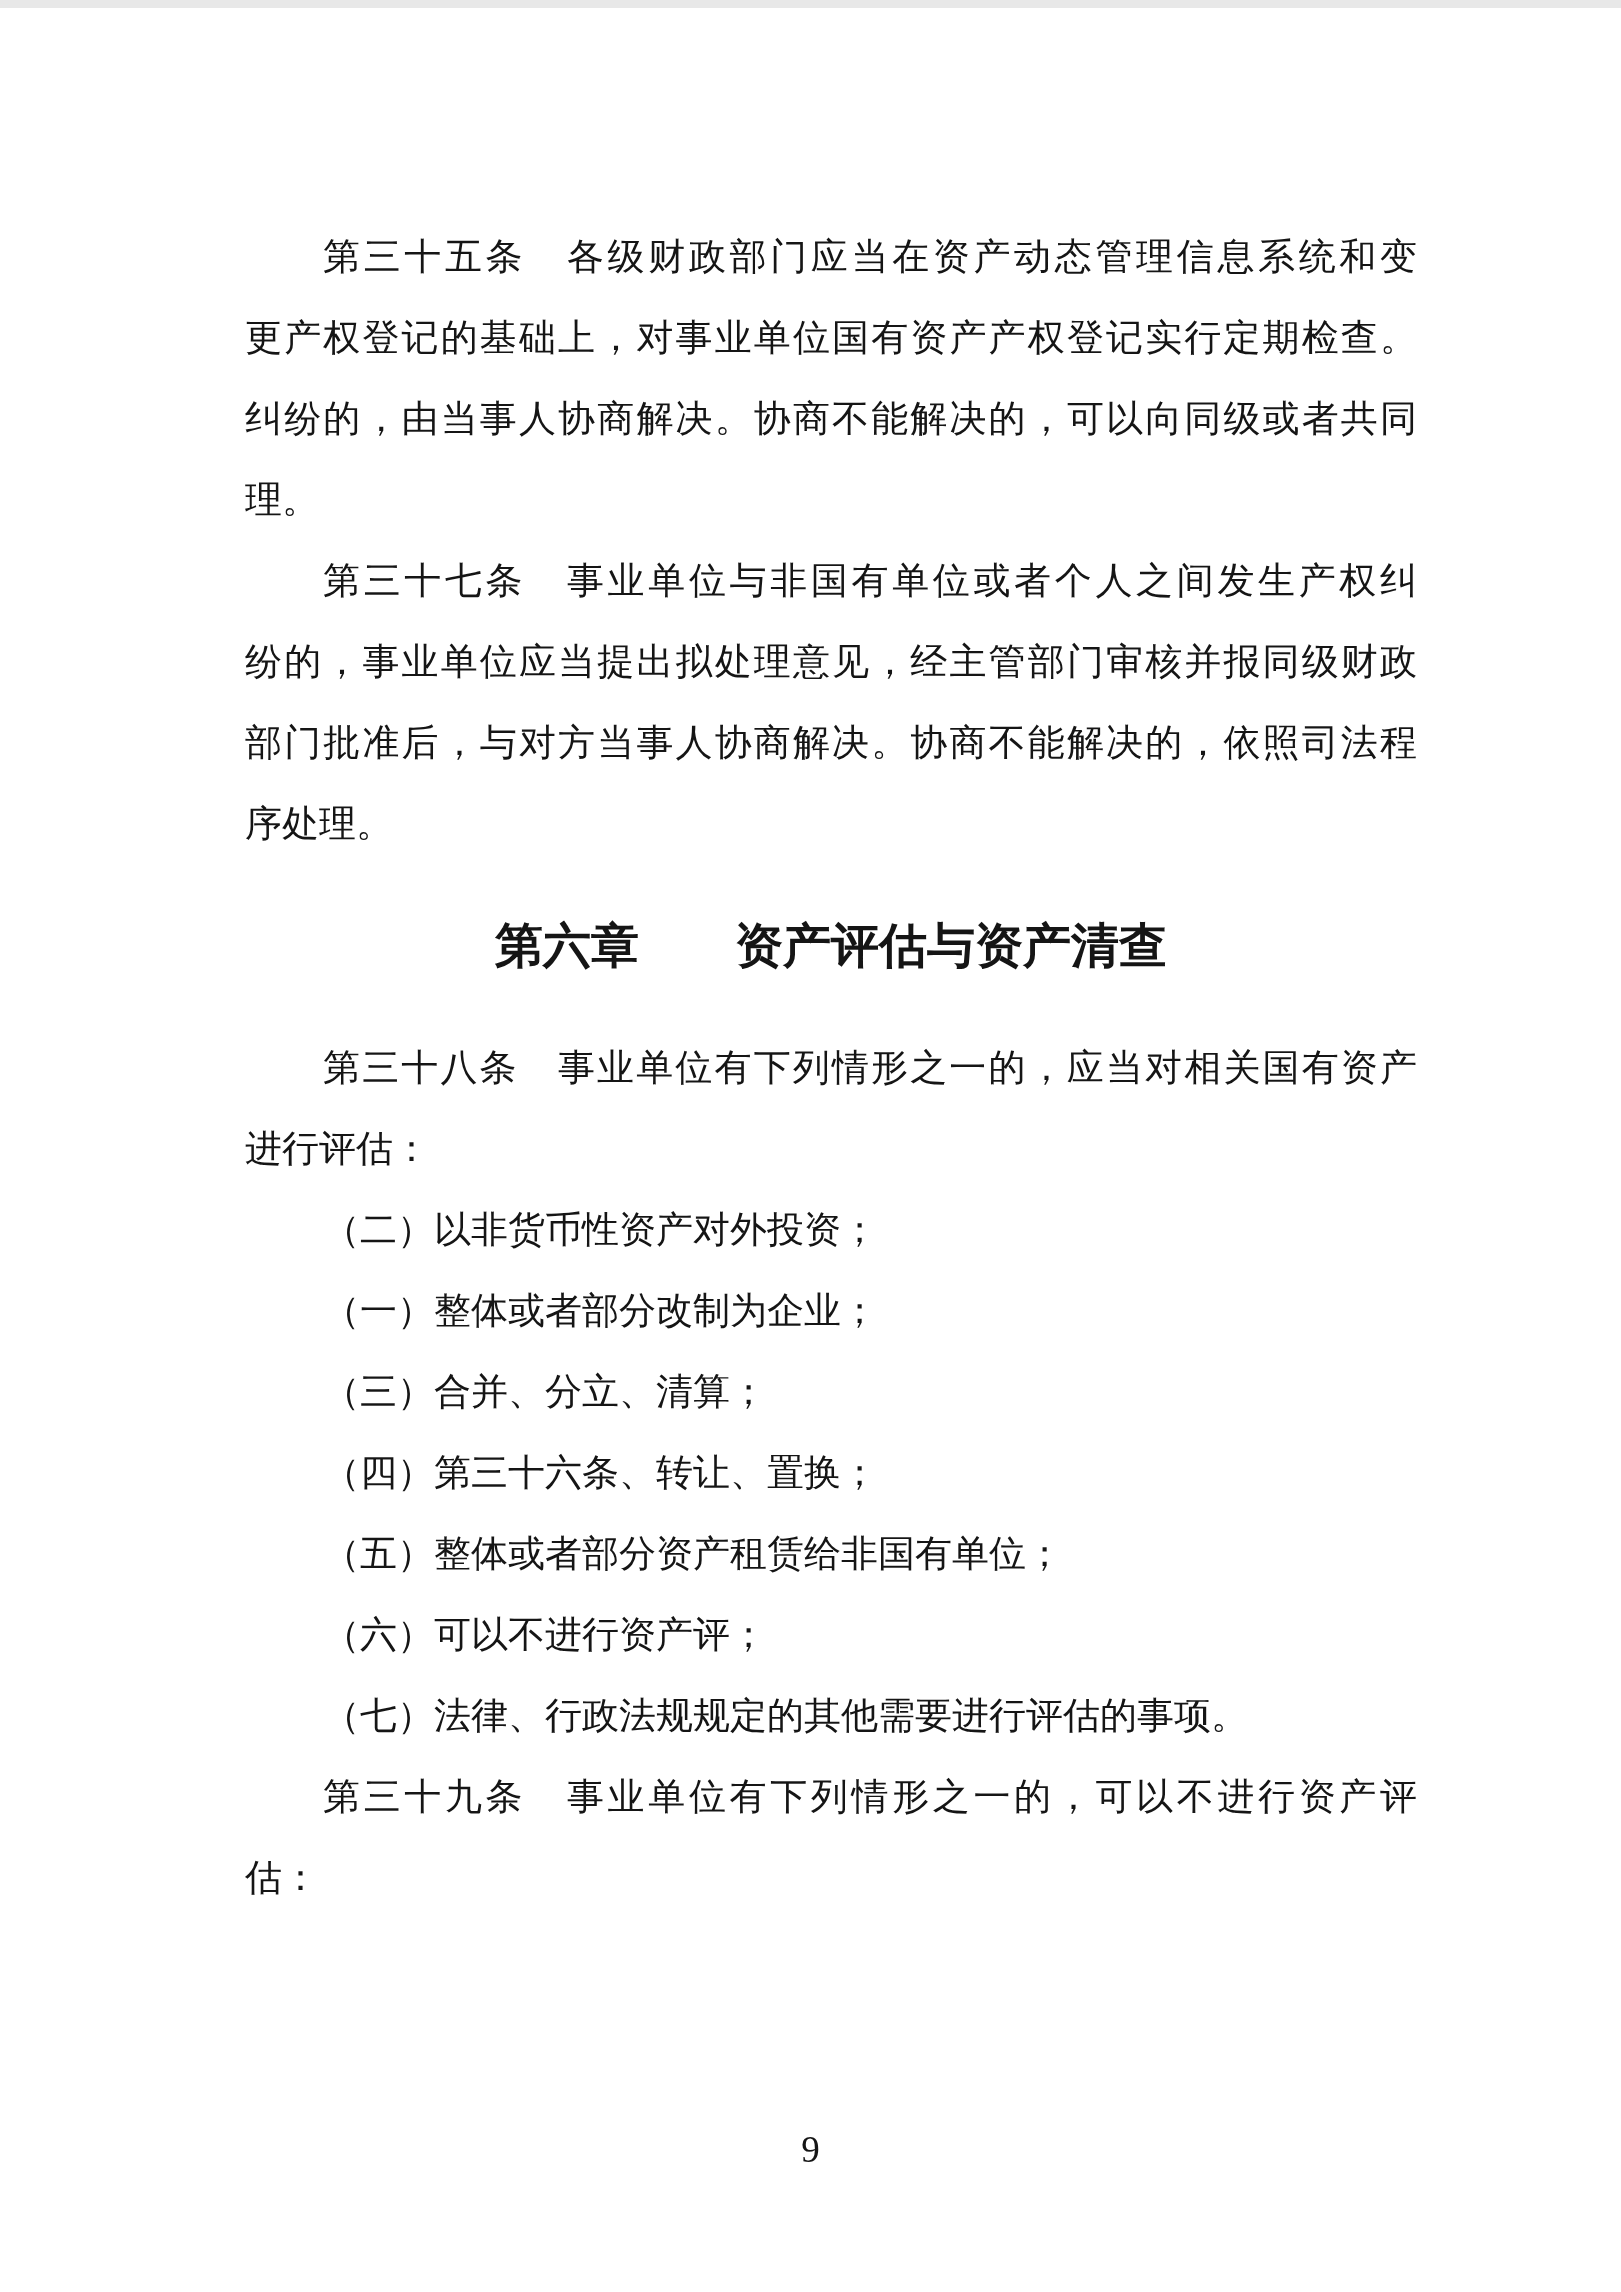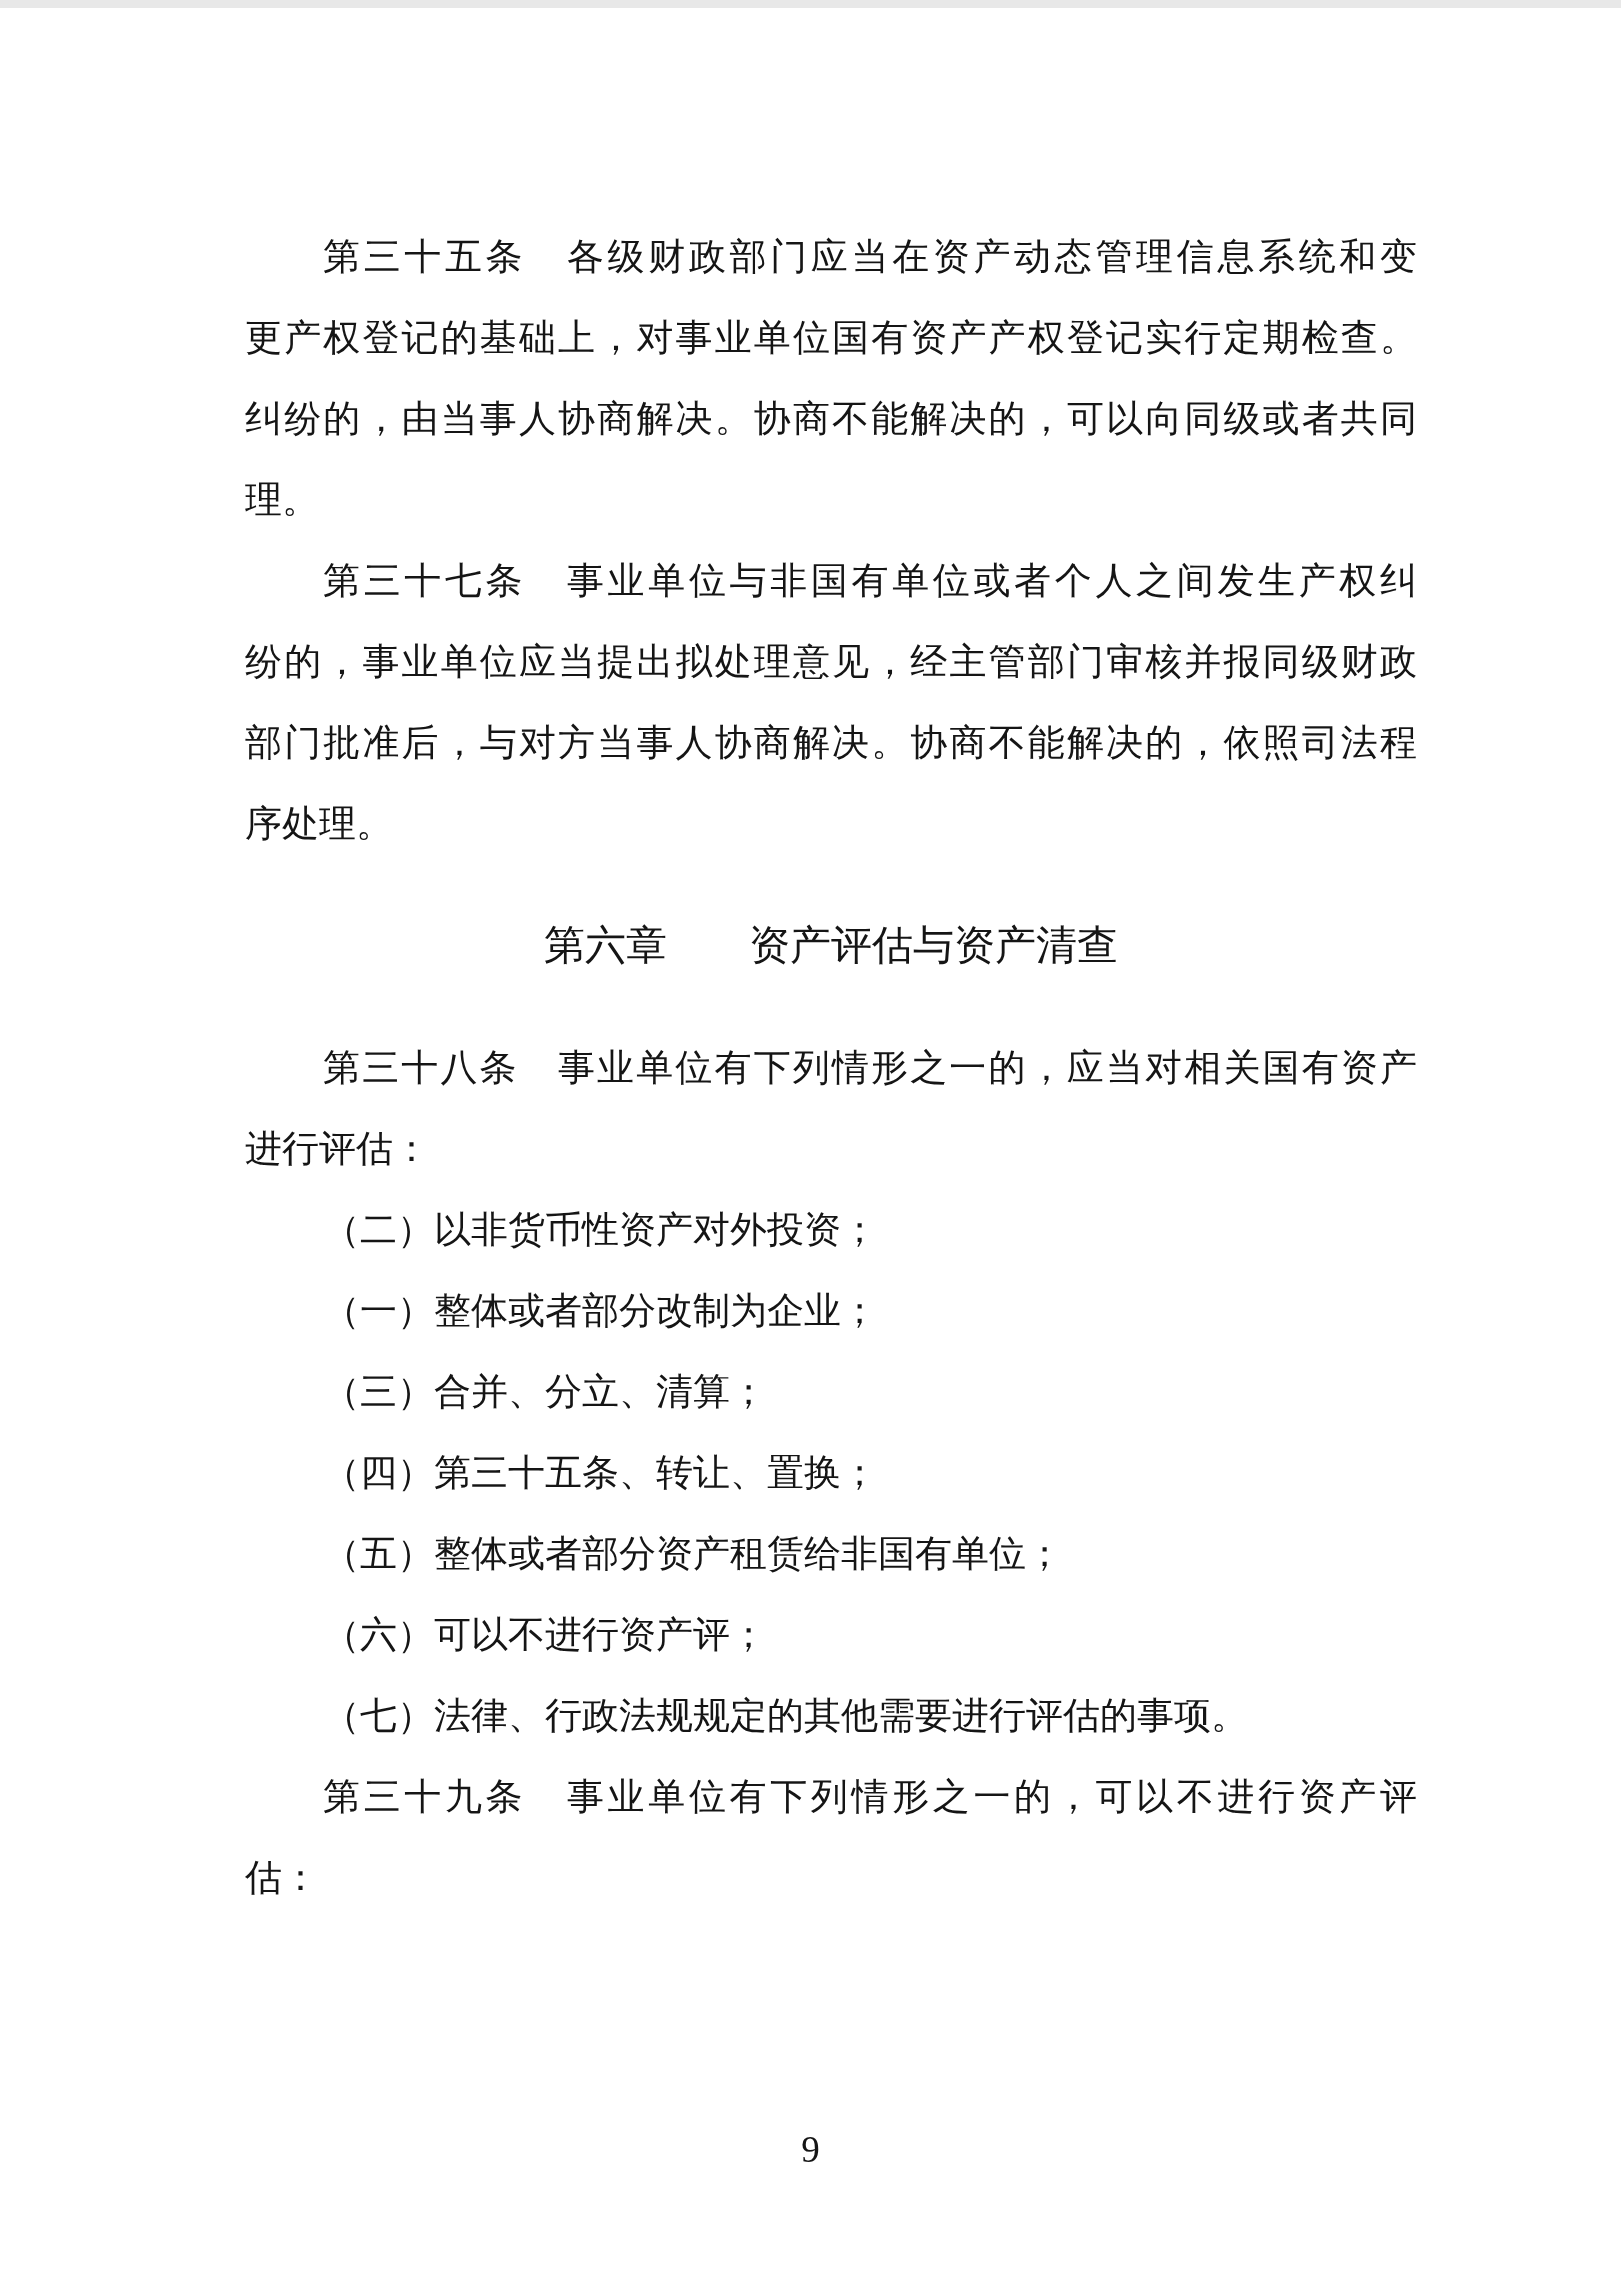--- a/index.html
+++ b/index.html
@@ -38,22 +38,22 @@
   }
   
   .first {
     text-indent: 78px;
   }
   .heading {
     height: 163px;
     line-height: 163px;
     text-align: center;
     text-align-last: center;
-    font-weight: normal;
-    font-size: 41px;
+    font-weight: bold;
+    font-size: 48px;
     text-indent: 0;
   }
   .page-number {
     position: absolute;
     left: 0;
     right: 0;
     top: 2103px;
     height: 78px;
     line-height: 78px;
     text-align: center;
@@ -78,21 +78,21 @@
     <div class="ln">序处理。</div>
 
     <div class="ln heading">第六章　　资产评估与资产清查</div>
 
     <div class="ln first fulljust">第三十八条　事业单位有下列情形之一的，应当对相关国有资产</div>
     <div class="ln">进行评估：</div>
 
     <div class="ln first">（二）以非货币性资产对外投资；</div>
     <div class="ln first">（一）整体或者部分改制为企业；</div>
     <div class="ln first">（三）合并、分立、清算；</div>
-    <div class="ln first">（四）第三十五条、转让、置换；</div>
+    <div class="ln first">（四）第三十六条、转让、置换；</div>
     <div class="ln first">（五）整体或者部分资产租赁给非国有单位；</div>
     <div class="ln first">（六）可以不进行资产评；</div>
     <div class="ln first">（七）法律、行政法规规定的其他需要进行评估的事项。</div>
 
     <div class="ln first fulljust">第三十九条　事业单位有下列情形之一的，可以不进行资产评</div>
     <div class="ln">估：</div>
 
   </div>
 
   <div class="page-number">9</div>

